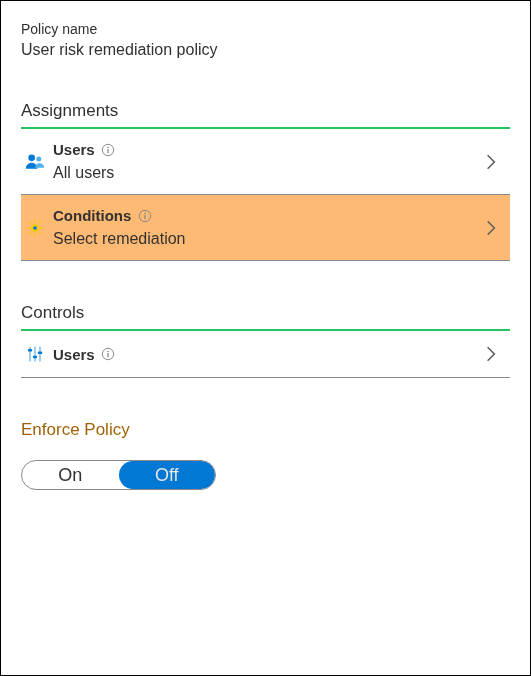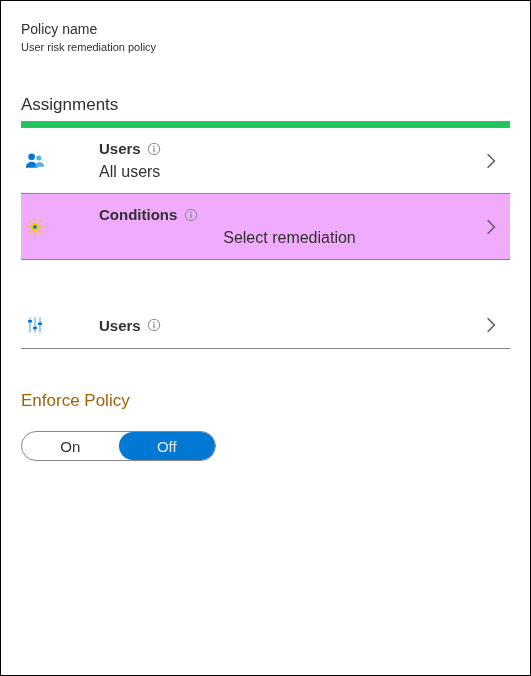--- a/index.html
+++ b/index.html
@@ -13,56 +13,56 @@
       border: 1px solid #000;
       padding: 20px 20px 20px 20px;
     }
     .field-label {
       font-size: 14px;
       font-weight: 400;
       color: #323130;
       margin-bottom: 4px;
     }
     .field-value {
-      font-size: 11px;
+      font-size: 16px;
       font-weight: 400;
       color: #323130;
     }
     .section {
       margin-top: 42px;
     }
     .section-header {
       font-size: 17px;
       font-weight: 400;
       color: #323130;
       padding-bottom: 6px;
-      border-bottom: 7px solid #22c55e;
+      border-bottom: 2px solid #22c55e;
     }
     .list {
       border-bottom: 1px solid #888;
     }
     .list-item {
       display: flex;
       align-items: center;
       padding: 12px 8px 12px 4px;
       cursor: pointer;
       position: relative;
     }
-    .list-item.selected { background: #f0abfc; text-align: center; }
+    .list-item.selected { background: #fdba74; }
     .list-item + .list-item { border-top: 1px solid #888; }
     .item-icon {
       width: 20px;
       height: 20px;
       display: inline-flex;
       align-items: center;
       justify-content: center;
       margin-right: 8px;
       flex-shrink: 0;
     }
-    .item-text-block { flex: 1; min-width: 0; margin-left: 46px; }
+    .item-text-block { flex: 1; min-width: 0; }
     .item-head {
       display: flex;
       align-items: center;
       gap: 6px;
     }
     .item-title {
       font-size: 15px;
       font-weight: 600;
       color: #323130;
     }
@@ -102,21 +102,21 @@
       overflow: hidden;
       cursor: pointer;
       user-select: none;
       background: #fff;
     }
     .toggle-opt {
       flex: 1 1 0;
       display: flex;
       align-items: center;
       justify-content: center;
-      font-size: 15px;
+      font-size: 18px;
       color: #323130;
     }
     .toggle-opt.active {
       background: #0078d4;
       color: #e5e5e5;
       border-radius: 18px;
       font-weight: 400;
     }
   </style>
 </head>
@@ -192,20 +192,21 @@
         <svg viewBox="0 0 16 16" width="18" height="18">
             <path d="M5 2l6 6-6 6" fill="none" stroke="#605e5c" stroke-width="1.4"></path>
           </svg>
       </span>
     </div>
 
   </div>
 </div>
 
 <div class="section">
+  <div class="section-header">Controls</div>
   <div class="list">
 
     <div class="list-item">
       <span class="item-icon">
         <svg viewBox="0 0 24 24" width="20" height="20">
           <rect x="5" y="3" width="2" height="18" fill="#8bc6ec"></rect>
           <rect x="11" y="3" width="2" height="18" fill="#8bc6ec"></rect>
           <rect x="17" y="3" width="2" height="18" fill="#8bc6ec"></rect>
           <rect x="3.5" y="6" width="5" height="3" rx="1" fill="#0078d4"></rect>
           <rect x="9.5" y="14" width="5" height="3" rx="1" fill="#0078d4"></rect>

